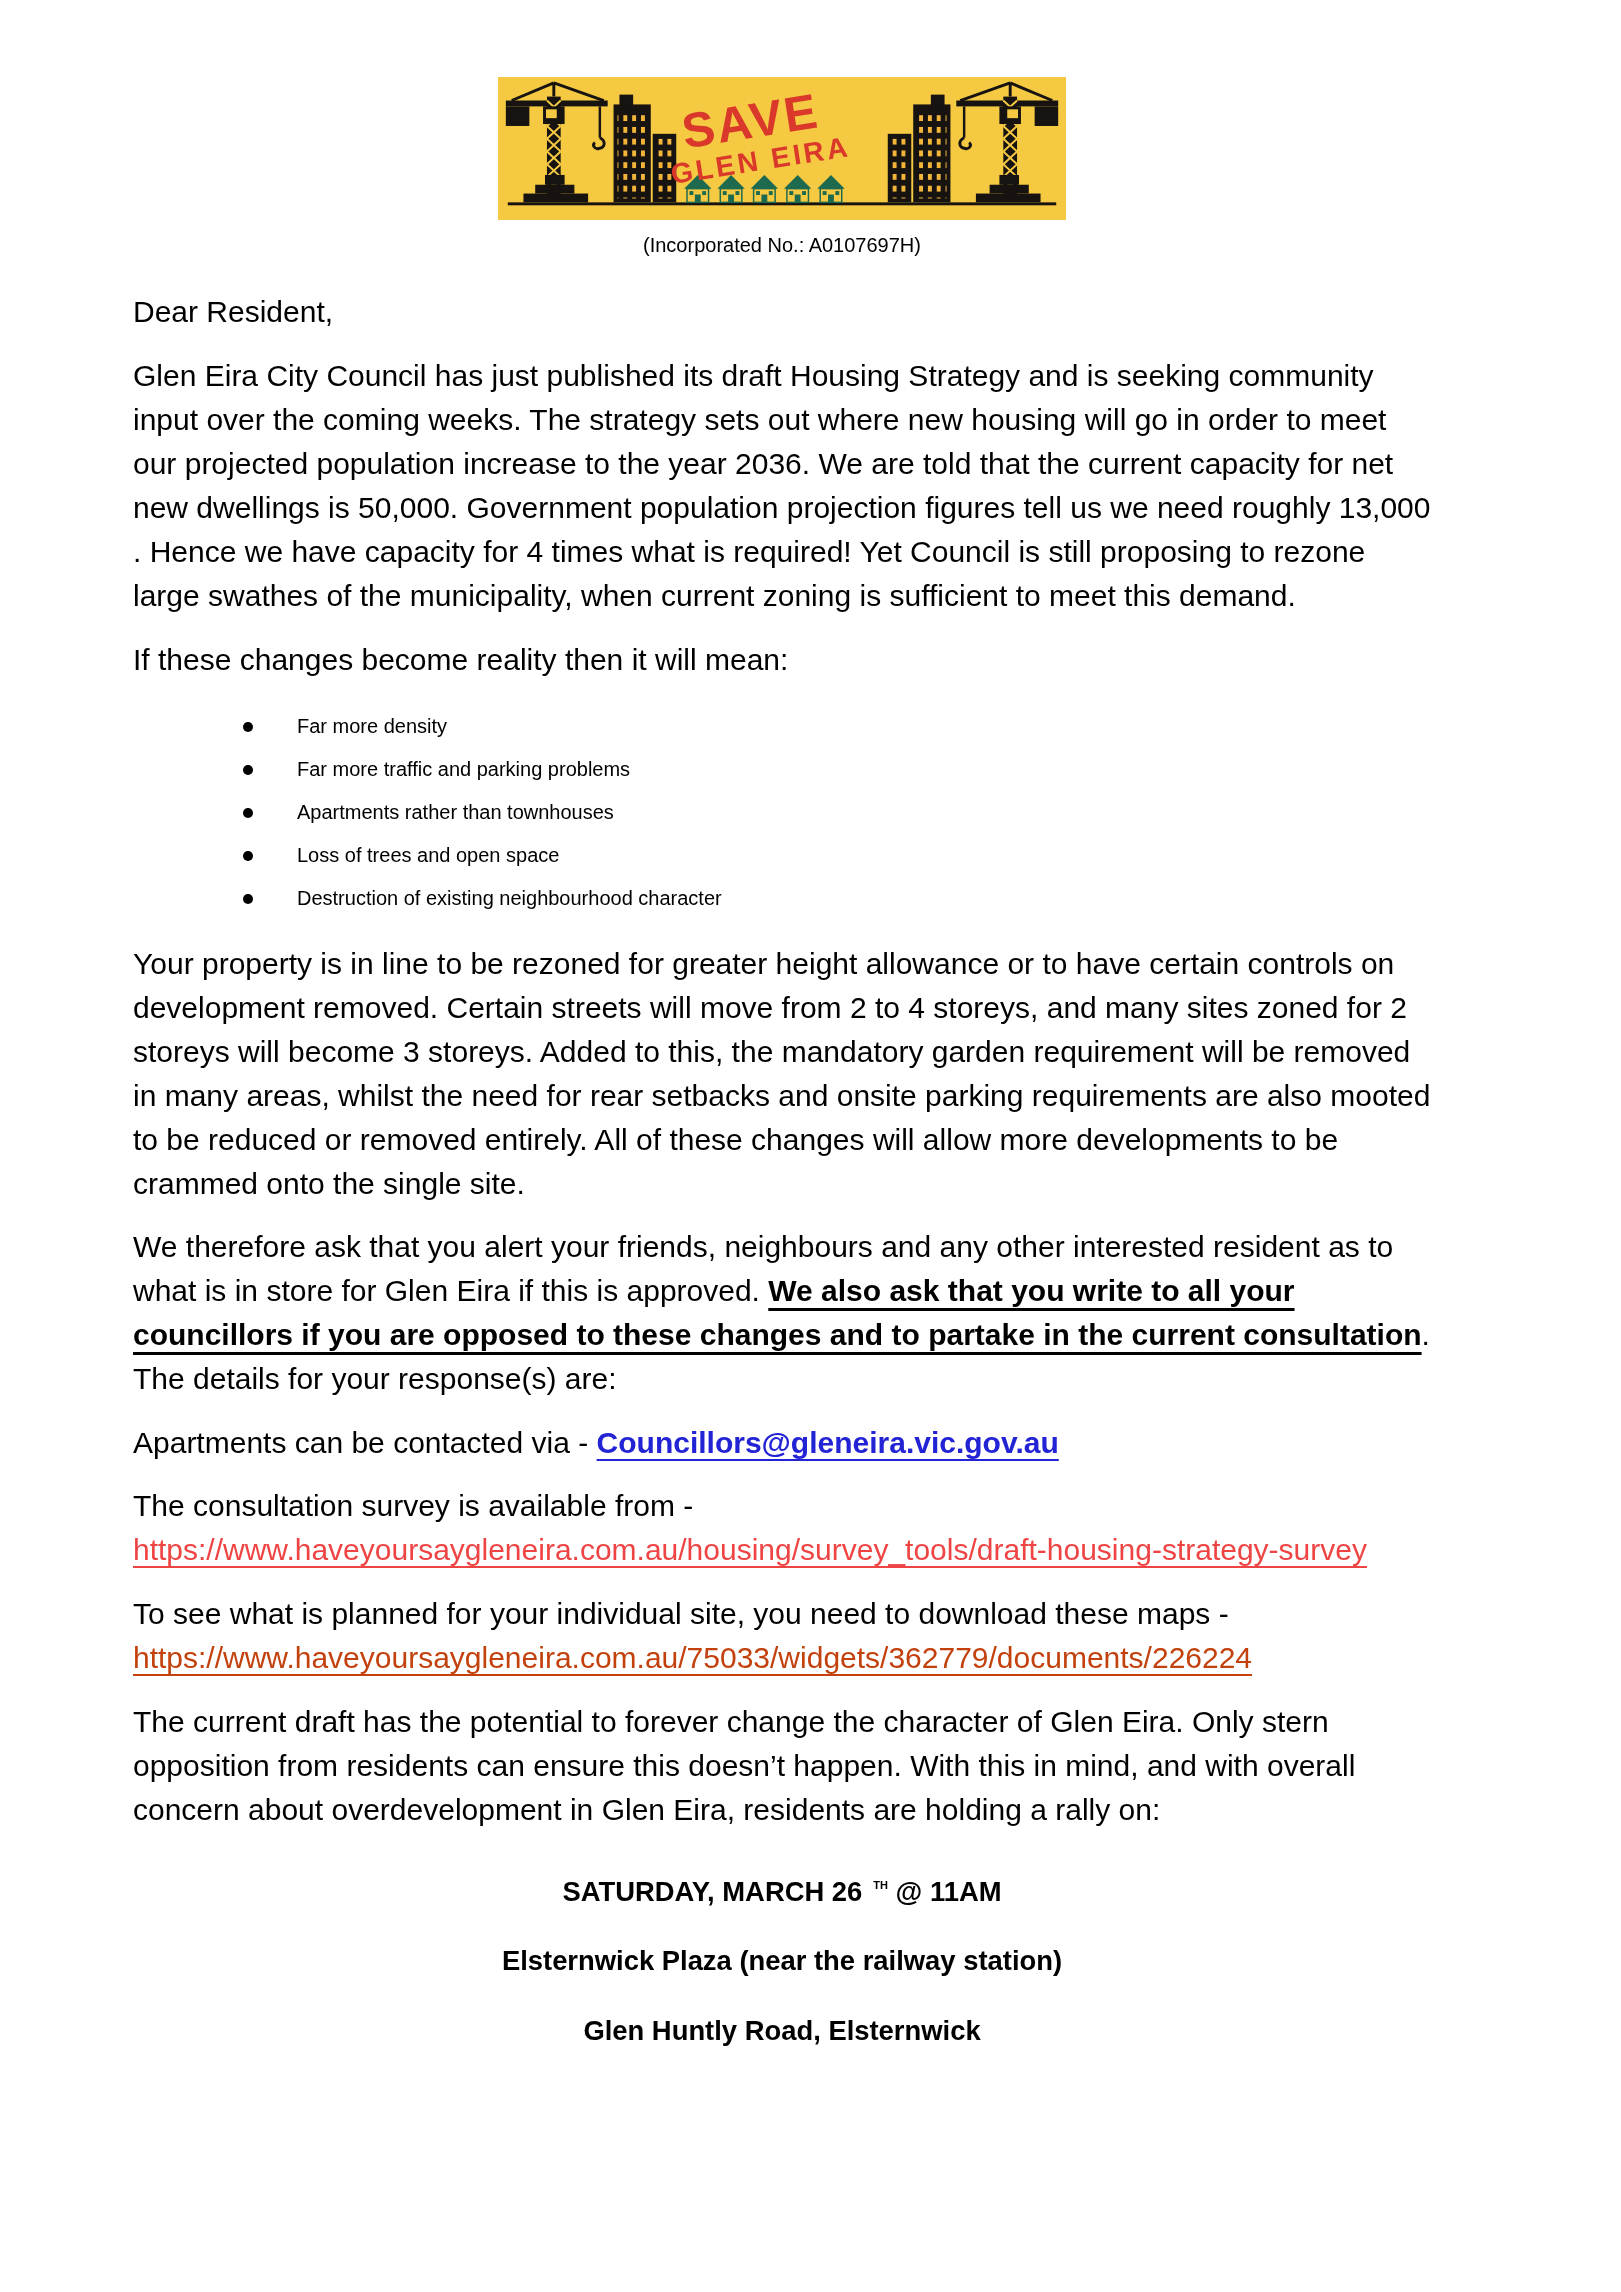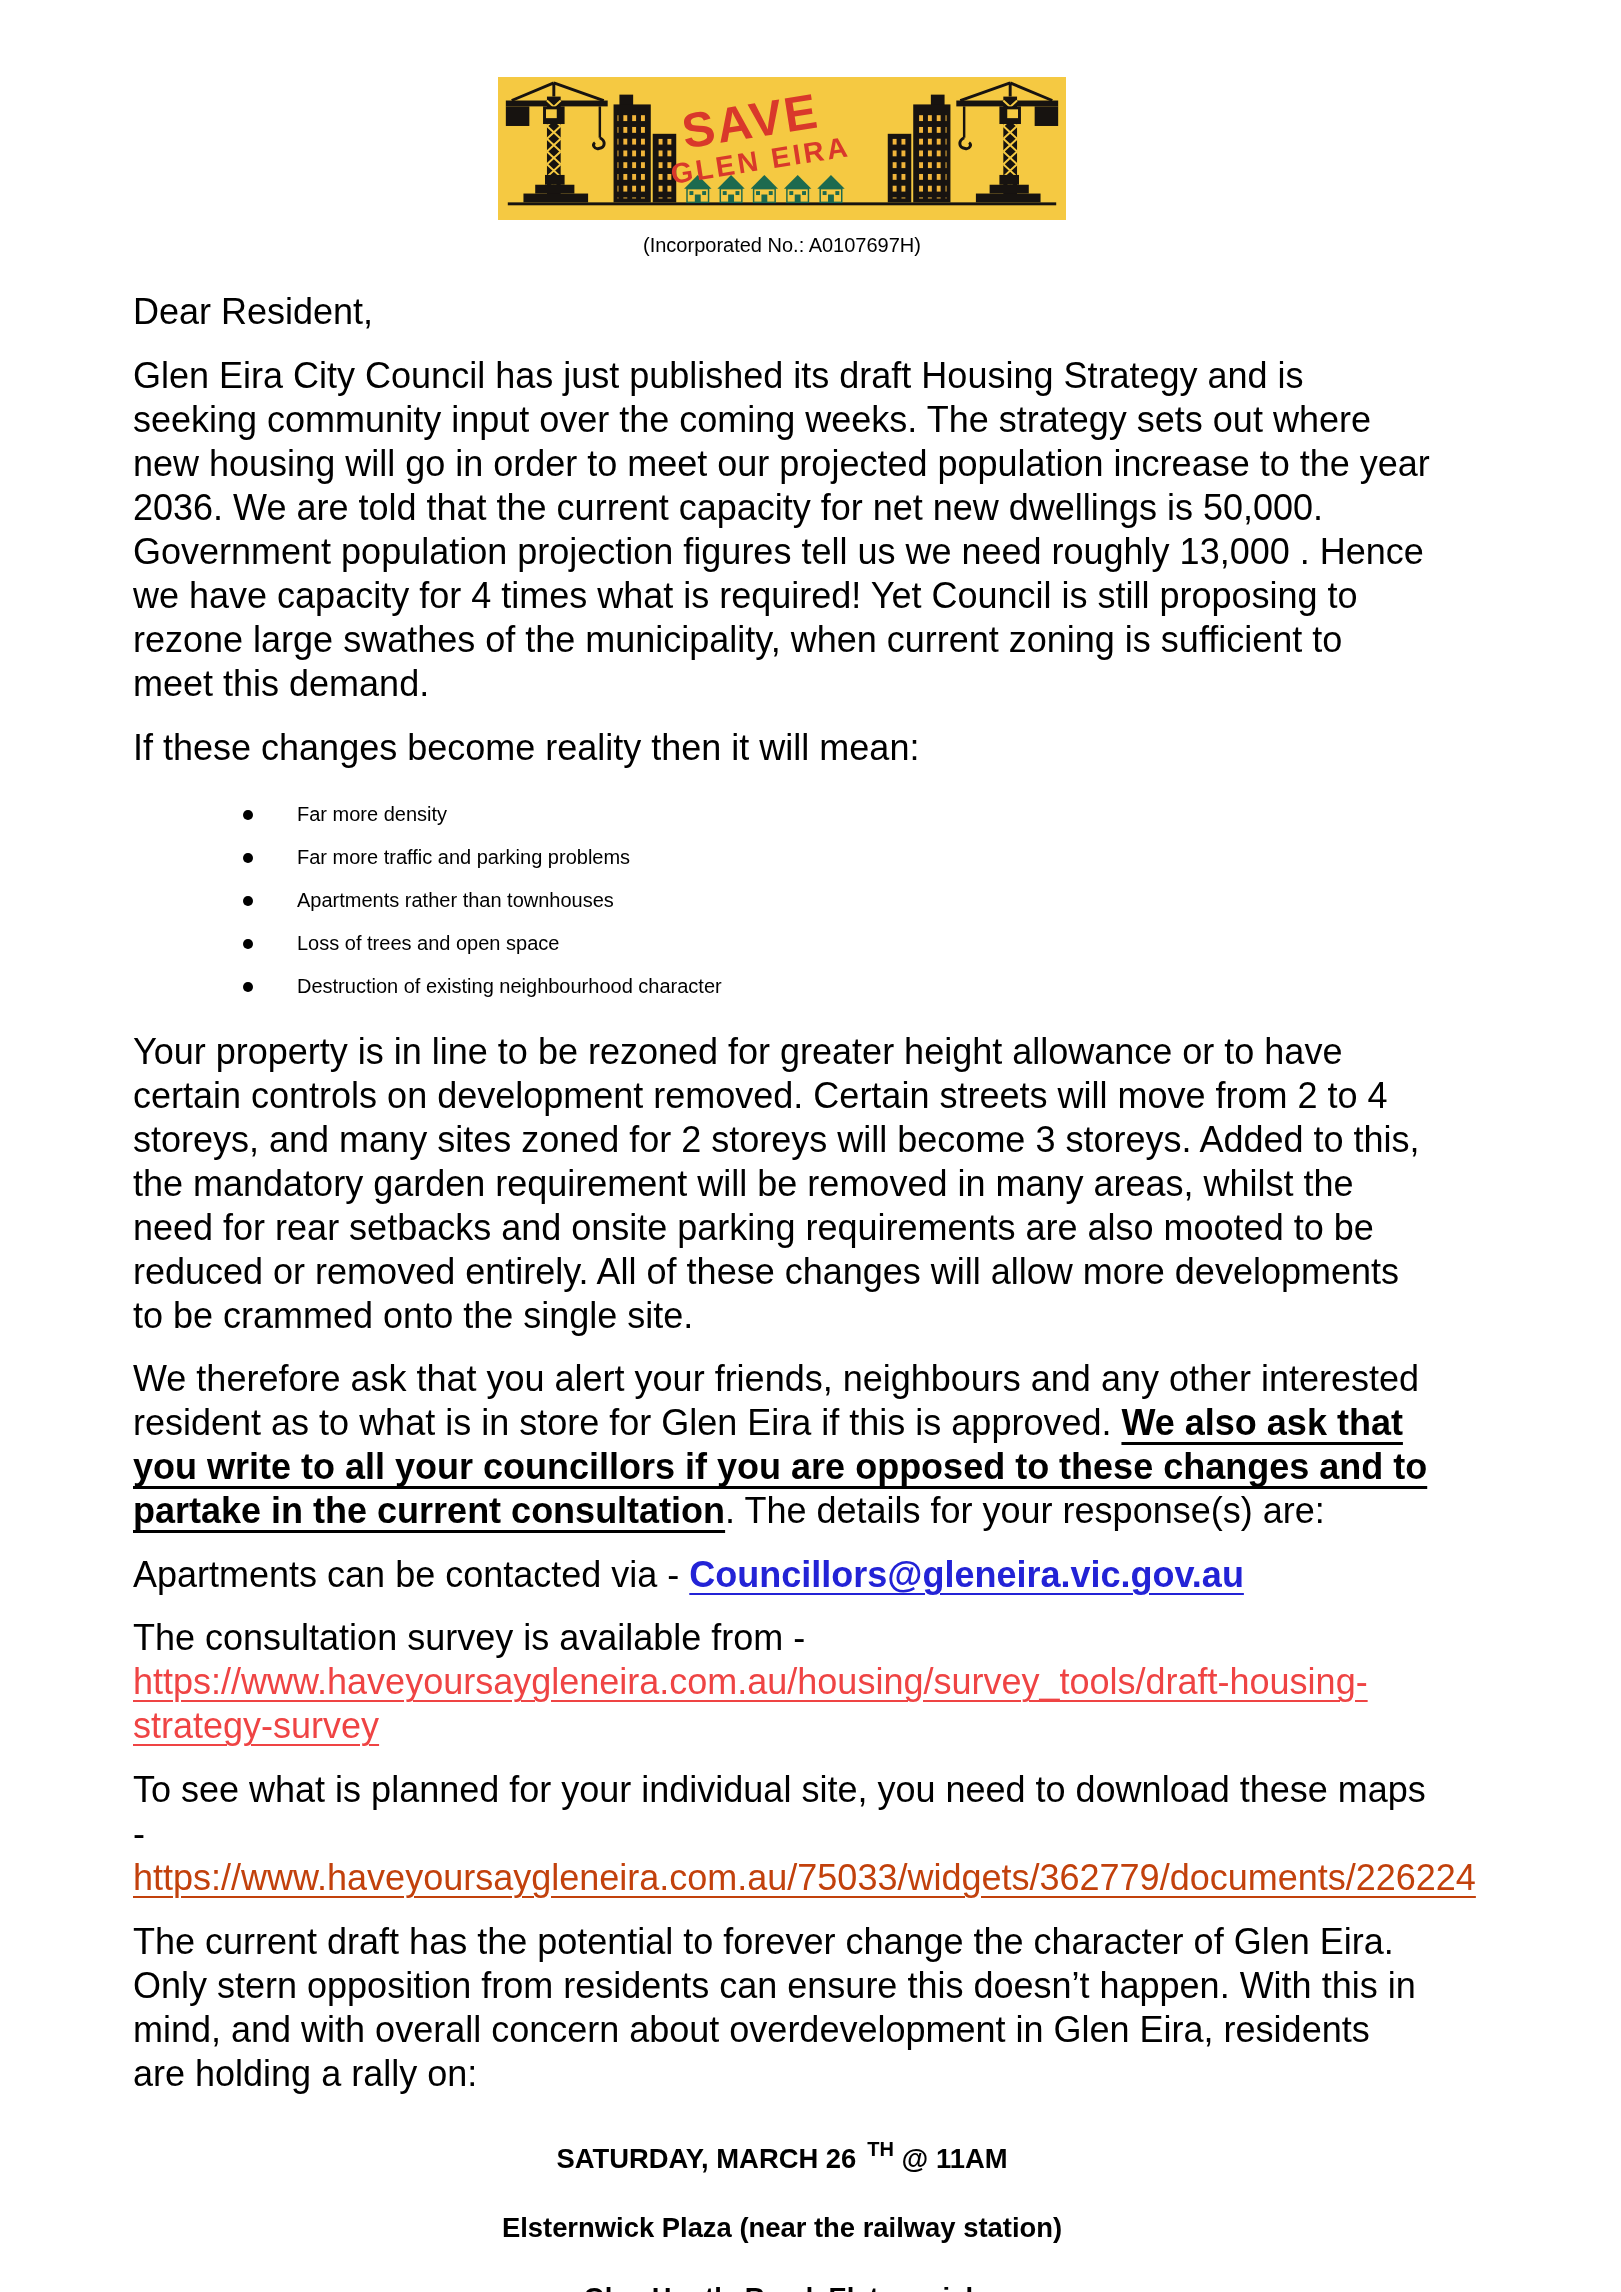--- a/index.html
+++ b/index.html
@@ -6,21 +6,21 @@
   .page{
     width:1621px;height:2293px;background:#ffffff;margin:0 auto;
     font-family:"Liberation Sans",sans-serif;color:#000;position:relative;overflow:hidden;
   }
   .content{padding:77px 190px 0 133px;}
   .logo-wrap{width:568px;margin:0 auto;text-align:center;}
   .logo-svg{display:block;}
   .incorporated{
     text-align:center;font-size:20px;line-height:39px;margin:5.9px 0 0;
   }
-  p{font-size:36px;line-height:44px;margin:0 0 19.6px;}
+  p{font-size:30px;line-height:44px;margin:0 0 19.6px;}
   .salutation{margin-top:25.5px;}
   ul.points{margin:23.5px 0 21.6px;padding:0;list-style:none;}
   ul.points li{
     position:relative;padding-left:164px;font-size:20px;line-height:43px;margin:0;
   }
   ul.points li::before{
     content:"";position:absolute;left:110px;top:16.7px;width:9.8px;height:9.8px;
     border-radius:50%;background:#000;
   }
   .bold-underline{
@@ -28,21 +28,21 @@
     text-decoration-thickness:2.9px;text-underline-offset:6.9px;
   }
   a{cursor:pointer;text-decoration:underline;text-decoration-thickness:2px;text-underline-offset:5.9px;}
   a.link-email{color:#2323d6;font-weight:bold;}
   a.link-survey{color:#ef4444;}
   a.link-maps{color:#c2410c;}
   .rally{
     font-weight:bold;text-align:center;font-size:27.4px;line-height:44px;margin:25.5px 0 0;
   }
   .rally.first{margin-top:33px;}
-  .rally sup{font-size:20px;position:relative;top:-2px;vertical-align:super;margin-left:11px;}
+  .rally sup{font-size:11px;position:relative;top:-2px;vertical-align:super;margin-left:11px;}
 </style>
 </head>
 <body>
 
 <div class="page">
   <div class="content">
 
     <div class="logo-wrap">
       <svg class="logo-svg" width="568" height="143" viewBox="0 0 580 146" xmlns="http://www.w3.org/2000/svg">
         <defs>

